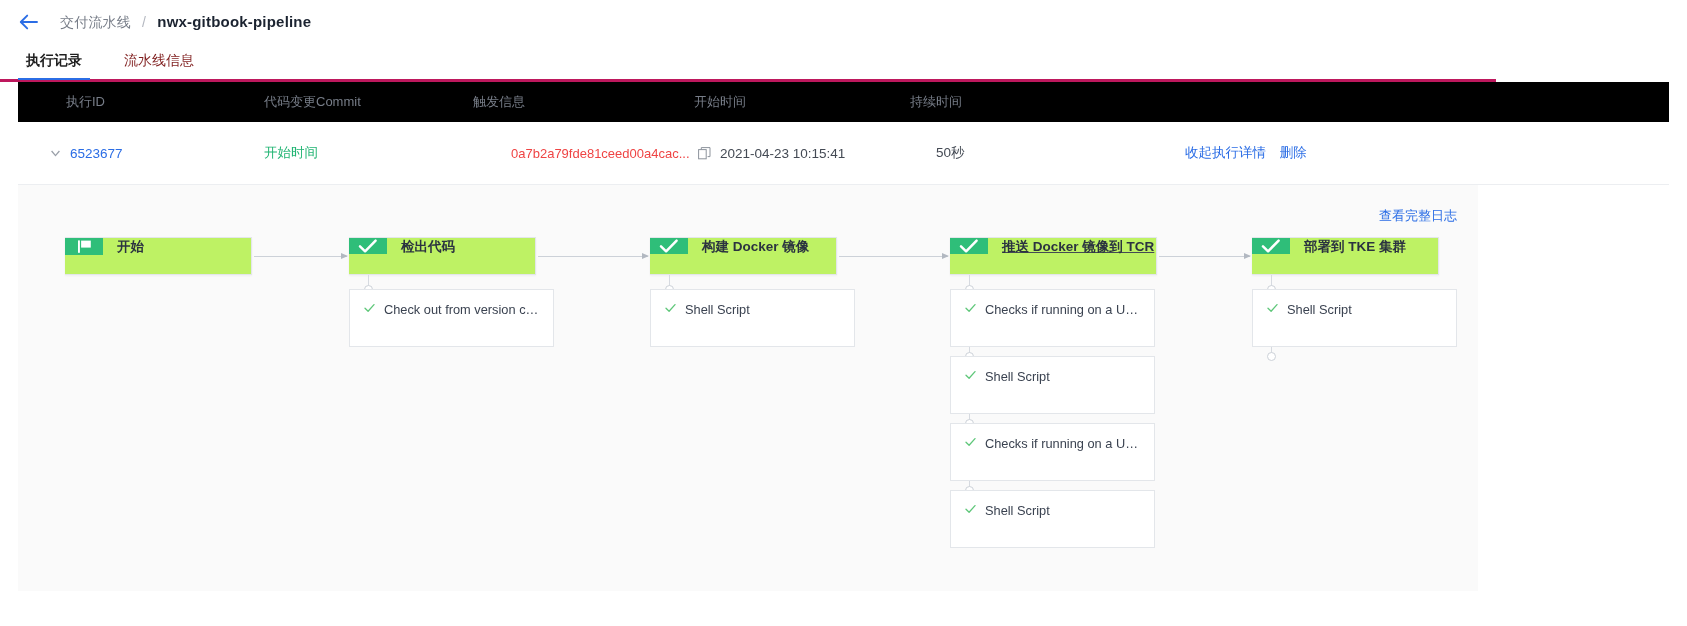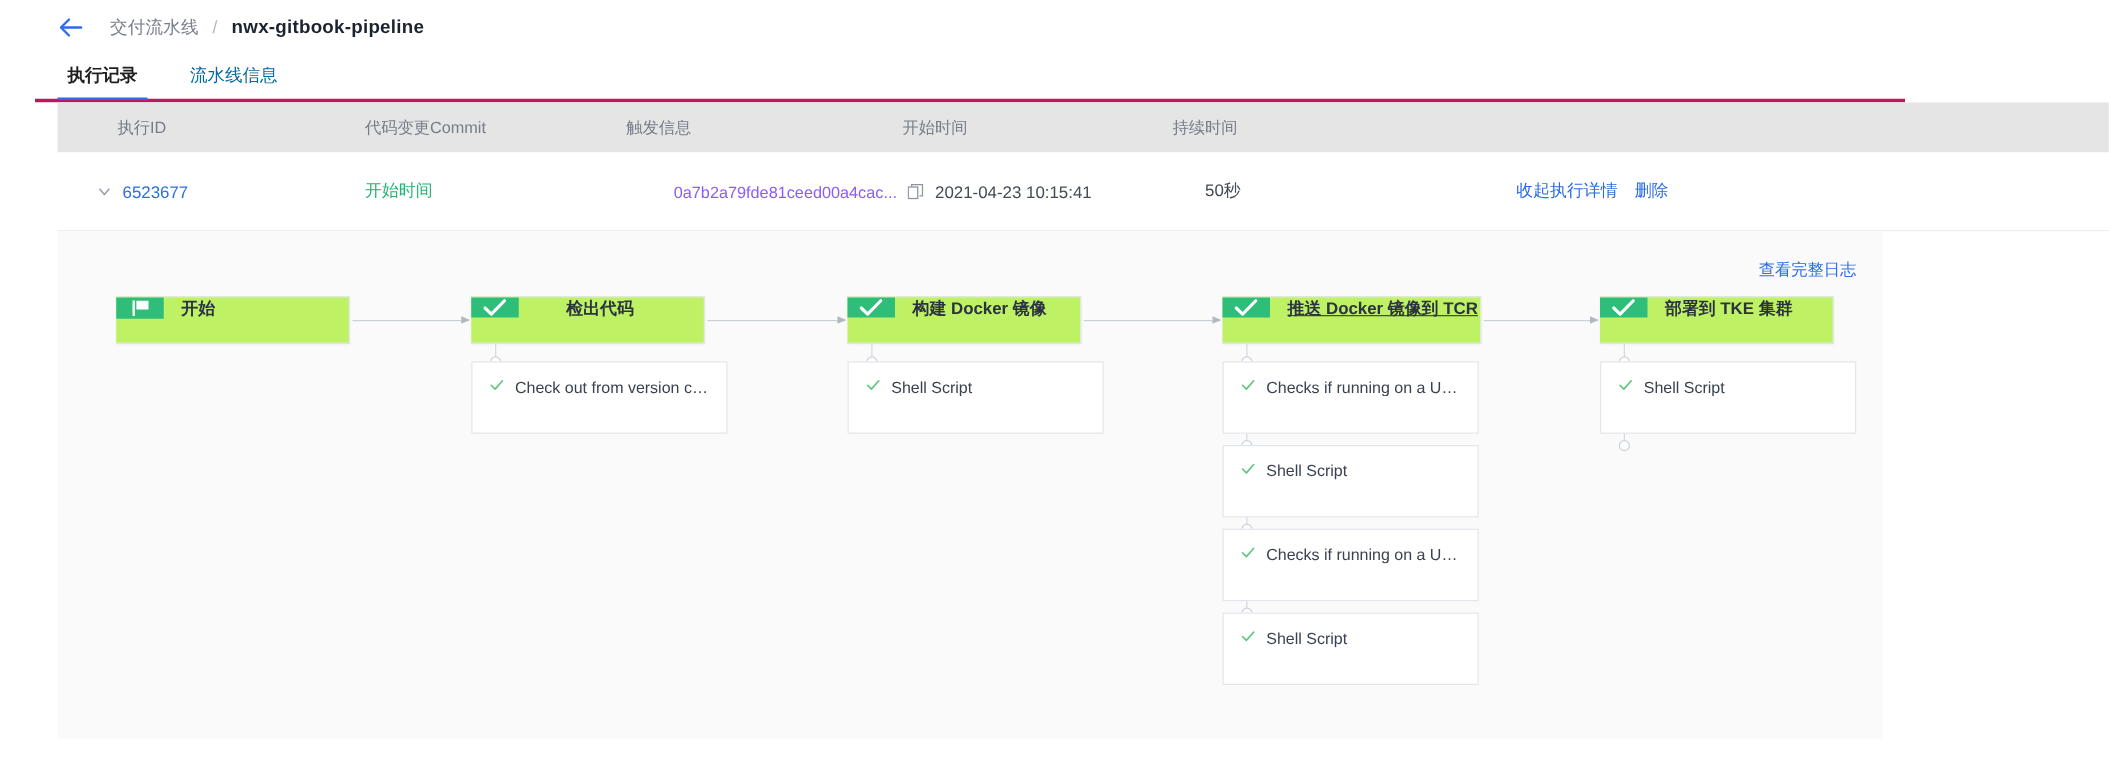--- a/index.html
+++ b/index.html
@@ -4,21 +4,21 @@
 <style>
   * { box-sizing: border-box; }
   html, body {
     margin: 0; padding: 0;
     width: 1687px; height: 626px;
     overflow: hidden;
     background: #ffffff;
     font-family: "Liberation Sans", "DejaVu Sans", sans-serif;
     color: #444a54;
   }
-  #app { position: relative; width: 1496px; height: 626px; background: #fff; margin-left: 28px; }
+  #app { position: relative; width: 1496px; height: 626px; background: #fff; }
 
   
   .crumb-bar {
     height: 44px; display: flex; align-items: center;
     padding-left: 14px; background: #fff;
   }
   .back-arrow {
     width: 28px; height: 28px; display: flex; align-items: center; justify-content: center;
     cursor: pointer; color: #2b6de5;
   }
@@ -29,35 +29,35 @@
   .crumb-sep { margin: 0 7px; color: #b4b8c0; }
   .crumb-cur { color: #1b2330; font-weight: 700; font-size: 15px; }
 
   
   .tab-bar {
     height: 38px; display: flex; align-items: flex-end;
     padding-left: 18px; background: #fff;
     border-bottom: 3px solid #be185d;
   }
   .tab {
-    font-size: 14px; color: #0369a1; padding: 0 8px 9px 8px;
+    font-size: 14px; color: #7f1d1d; padding: 0 8px 9px 8px;
     margin-right: 26px; cursor: pointer; position: relative; white-space: nowrap;
   }
   .tab.active { color: #1f1f1f; font-weight: 700; }
   .tab.active:after {
     content: ""; position: absolute; left: 0; right: 0; bottom: -1px;
     height: 2px; background: #2b6de5;
   }
 
   
   .tbl-wrap { padding: 0 18px; background:#fff; }
   .tbl { width: 1651px; }
   .thead {
     display: flex; align-items: center; height: 40px;
-    background: #e5e5e5; font-size: 13px; color: #777d88;
+    background: #000000; font-size: 13px; color: #777d88;
   }
   .trow {
     display: flex; align-items: center; min-height: 63px;
     background: #fff; border-bottom: 1px solid #eceef1;
     font-size: 13.5px;
   }
   .c-id     { width: 246px; padding-left: 30px; display:flex; align-items:center; }
   .c-state  { width: 247px; }
   .c-commit { width: 209px; display:flex; align-items:center; }
   .c-trig   { width: 221px; }
@@ -66,21 +66,21 @@
   .c-ops    { width: 285px; padding-left: 22px; }
   .thead .c-id { padding-left: 48px; }
 
   .caret {
     width: 14px; margin-right: 8px; display:inline-flex;
     align-items:center; justify-content:center; cursor: pointer;
   }
   .caret svg { display:block; }
   .link { color: #2b6de5; cursor: pointer; }
   .state-ok { color: #23b574; }
-  .commit-hash { color: #8b5cf6; font-size: 13px; }
+  .commit-hash { color: #ef4444; font-size: 13px; }
   .copy-ic { margin-left: 8px; cursor: pointer; color: #9aa0a9; display:inline-flex; }
   .trig-l1, .trig-l2 { display:flex; align-items:center; line-height: 19px; color:#32373f; font-size:13px; white-space: nowrap;}
   .trig-l2 { margin-top: 2px; }
   .blur {
     display:inline-block; height: 11px; margin-left: 2px; border-radius:1px;
     background: linear-gradient(90deg,#c7d3ea 0%,#dfe5f0 18%,#b9c8e6 34%,#e8ecf4 48%,#c3d0e8 64%,#eceff5 78%,#c9d5ec 100%);
     filter: blur(2.4px); opacity:.95;
   }
   .branch { color:#2b6de5; margin:0 4px; }
   .ops-link { margin-right: 10px; }
@@ -224,21 +224,21 @@
         <div class="node" style="position: absolute; left: 47px; top: 52px; width: 187px;">
           <div class="node-ic">
             <svg width="17" height="17" viewBox="0 0 17 17">
               <rect x="2" y="2.4" width="1.9" height="12.4" fill="#fff"></rect>
               <path d="M5.1 2.6 H14.8 V9.6 H5.1 Z" fill="#fff"></path>
             </svg>
           </div>
           <div class="node-label">开始</div>
         </div>
         <div class="arrow" style="left: 236px; width: 93px;"></div>
-        <div class="node" style="position: absolute; left: 331px; top: 52px; width: 187px; gap: 24px;">
+        <div class="node" style="position: absolute; left: 331px; top: 52px; width: 187px;">
           <div class="node-ic">
             <svg width="20" height="16" viewBox="0 0 20 16">
               <path d="M2 8.4 L7.1 13.3 L17.6 2.6" fill="none" stroke="#fff" stroke-width="2.5" stroke-linecap="round" stroke-linejoin="round"></path>
             </svg>
           </div>
           <div class="node-label">检出代码</div>
         </div>
         <div class="arrow" style="left: 520px; width: 110px;"></div>
         <div class="stem" style="left: 350px; top: 90px; height: 14px;"></div>
         <div class="dot" style="left: 346px; top: 99.5px;"></div>

